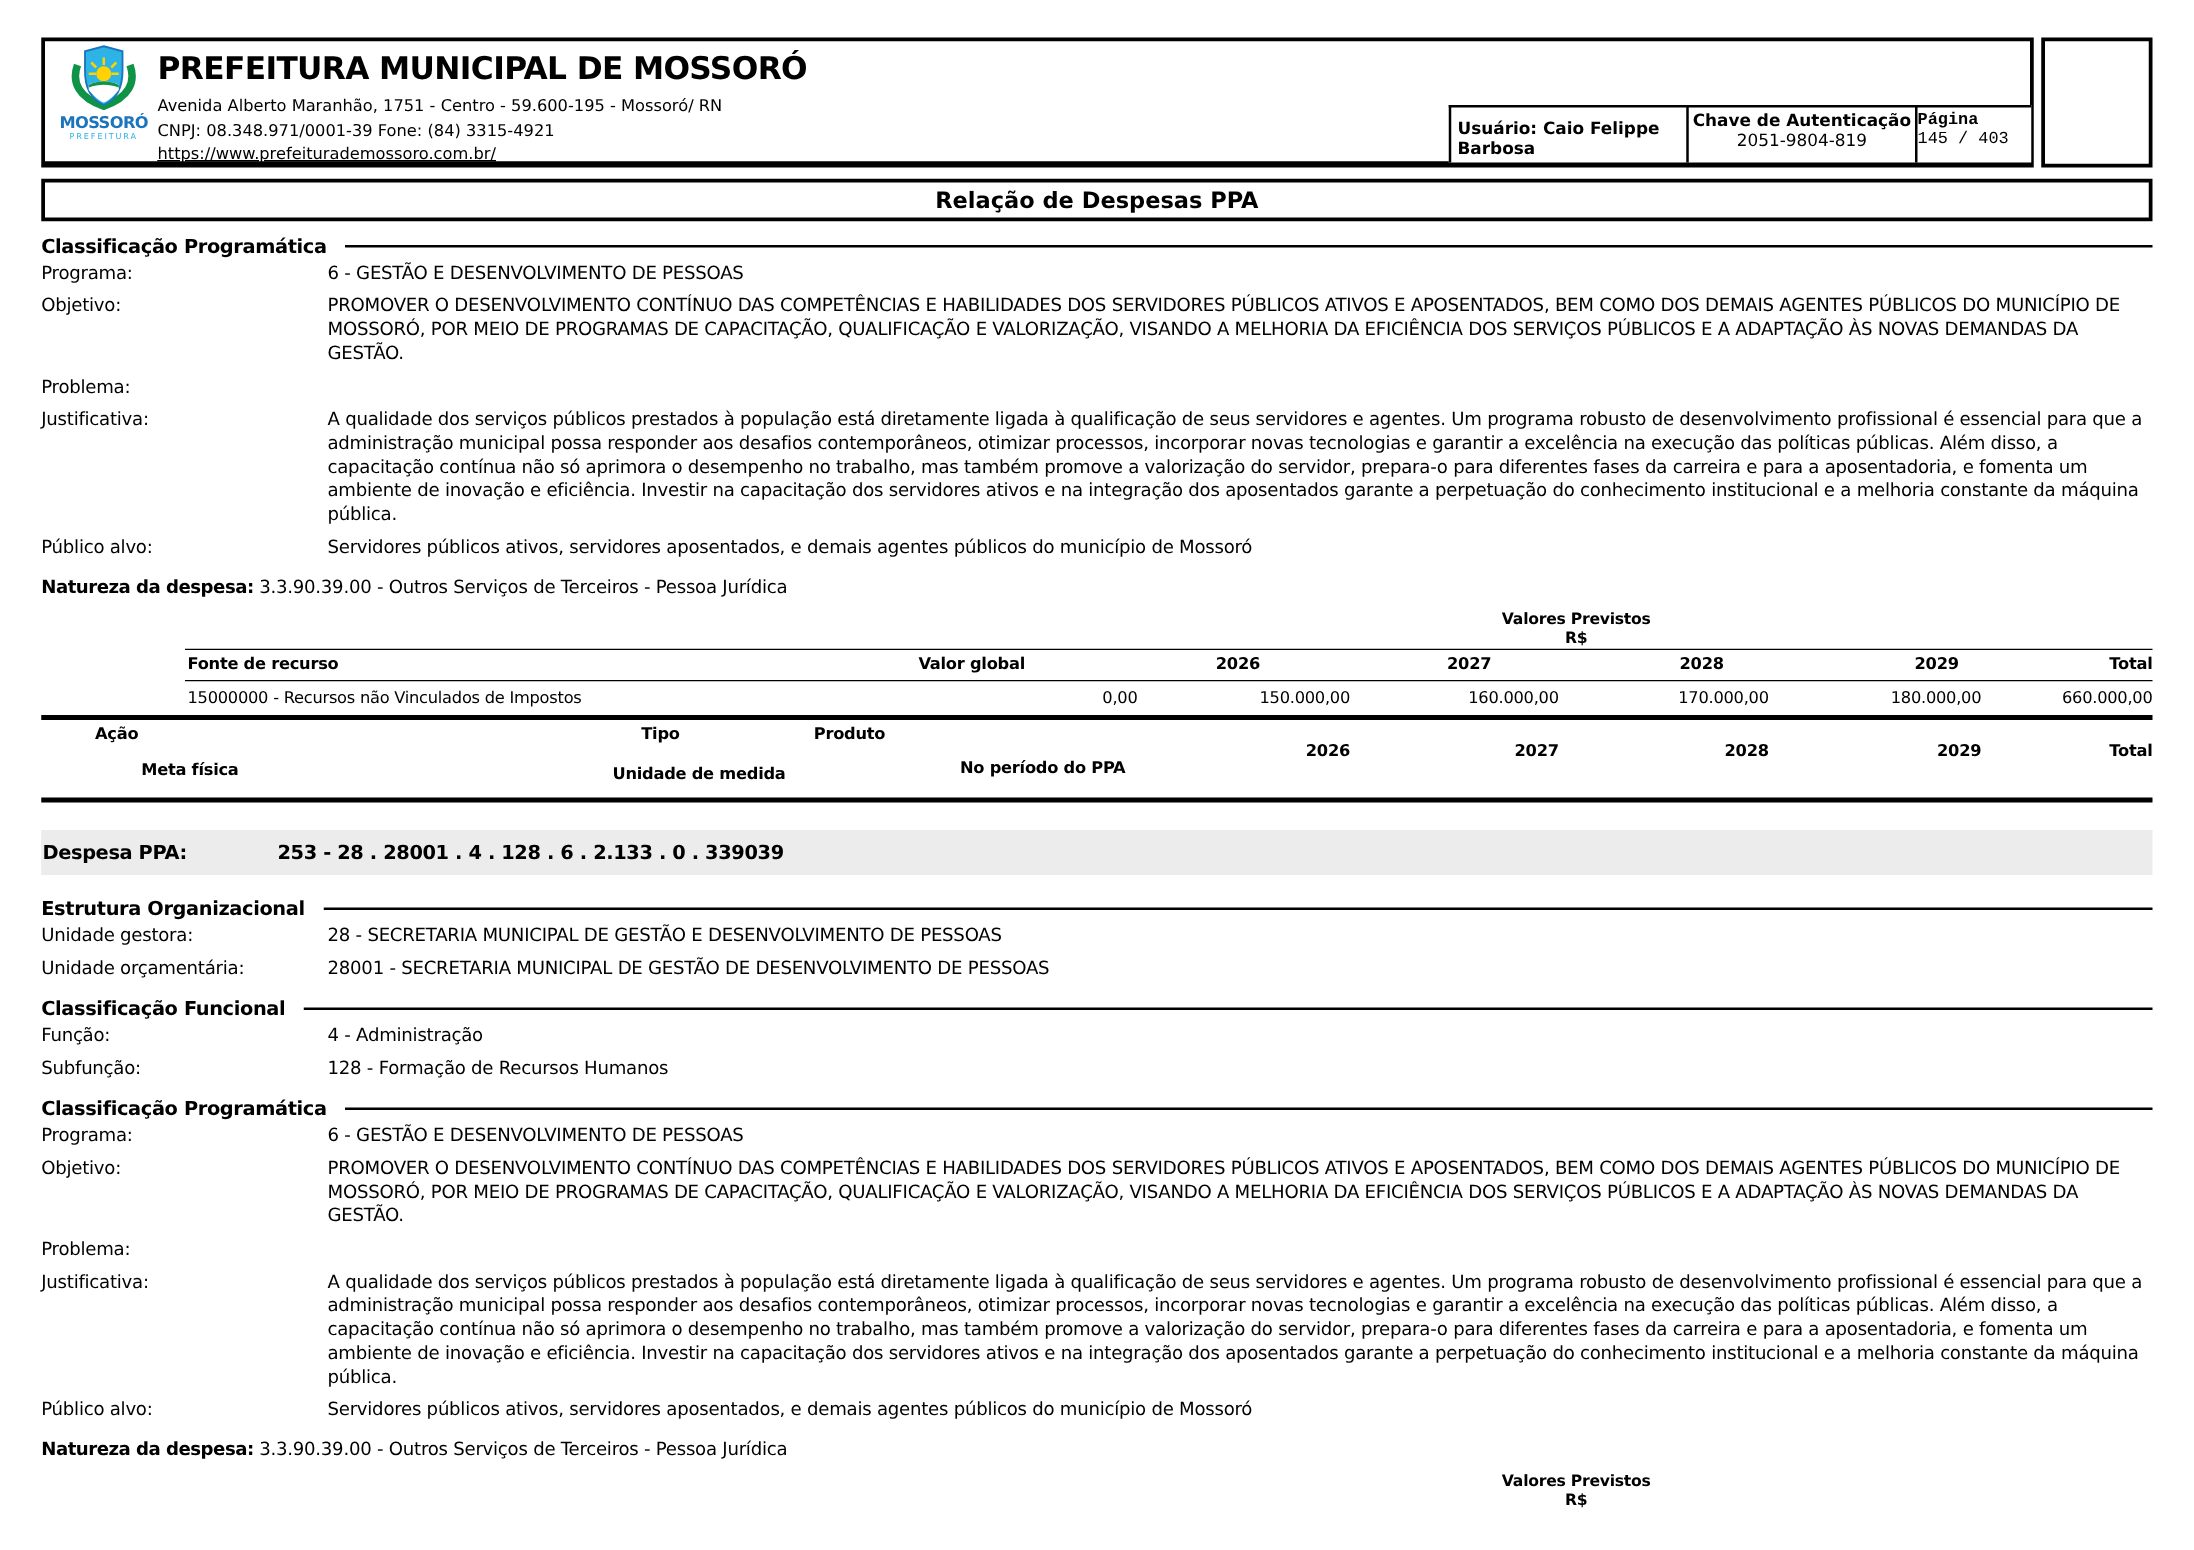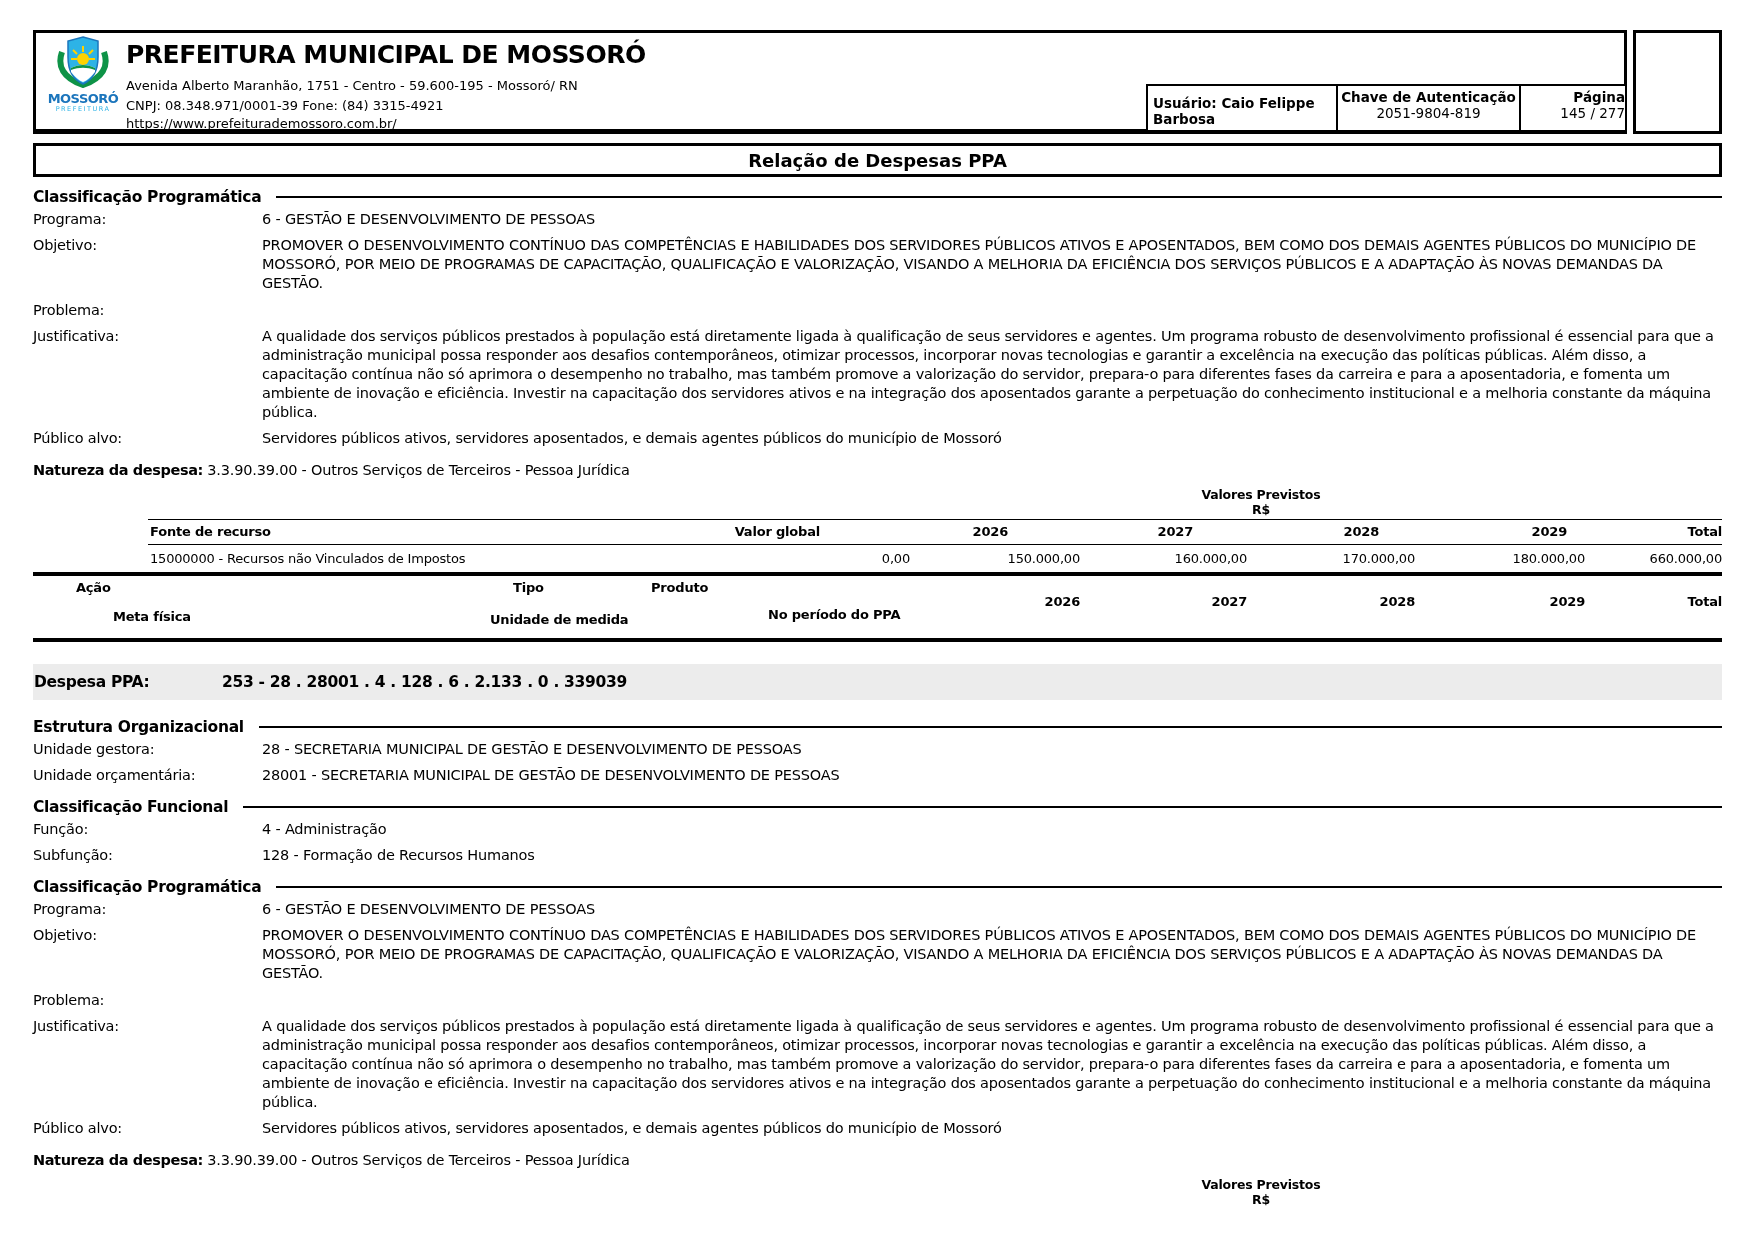--- a/index.html
+++ b/index.html
@@ -18,21 +18,21 @@
   .logo-city { font-weight:bold; font-size:13px; color:#1b75bc; letter-spacing:-0.5px; margin-top:1px; }
   .logo-sub  { font-size:6.5px; color:#2db3e6; letter-spacing:1.5px; margin-top:1px; }
   .header-text { margin-left:90px; padding-top:7px; }
   .org-name { font-size:25px; font-weight:bold; letter-spacing:-0.5px; margin:0 0 7px 0; }
   .addr { font-size:13px; line-height:1.55; }
   .site a, .site { font-size:13px; color:#000; text-decoration:underline; }
   .creds { position:absolute; right:-1px; bottom:-1px; display:flex; height:46px; }
   .cred-cell { border-left:2px solid #000; border-top:2px solid #000; font-size:13.5px; background:#fff; }
   .cred-user { width:190px; display:flex; align-items:flex-end; padding:3px 5px; font-weight:bold; }
   .cred-mid  { width:183px; text-align:center; padding-top:3px; }
-  .cred-page { width:106px; text-align:right; padding-top:3px; }
+  .cred-page { width:93px; text-align:left; padding-top:3px;font-family:Liberation Mono, monospace; }
   .cred-label { font-weight:bold; display:block; }
 
   
   .report-title {
     position:absolute; left:33px; top:143px; width:1689px; height:34px;
     border:3px solid #000; display:flex; align-items:center; justify-content:center;
     font-size:18px; font-weight:bold;
   }
 
   
@@ -106,21 +106,21 @@
         <div class="site"><a href="#">https://www.prefeiturademossoro.com.br/</a></div>
       </div>
       <div class="creds">
         <div class="cred-cell cred-user">Usuário: Caio Felippe Barbosa</div>
         <div class="cred-cell cred-mid">
           <span class="cred-label">Chave de Autenticação</span>
           <span>2051-9804-819</span>
         </div>
         <div class="cred-cell cred-page">
           <span class="cred-label">Página</span>
-          <span>145 / 277</span>
+          <span>145 / 403</span>
         </div>
       </div>
     </div>
     <div class="header-side"></div>
   </div>
 
   <div class="report-title">Relação de Despesas PPA</div>
 
   <div class="content">
 

